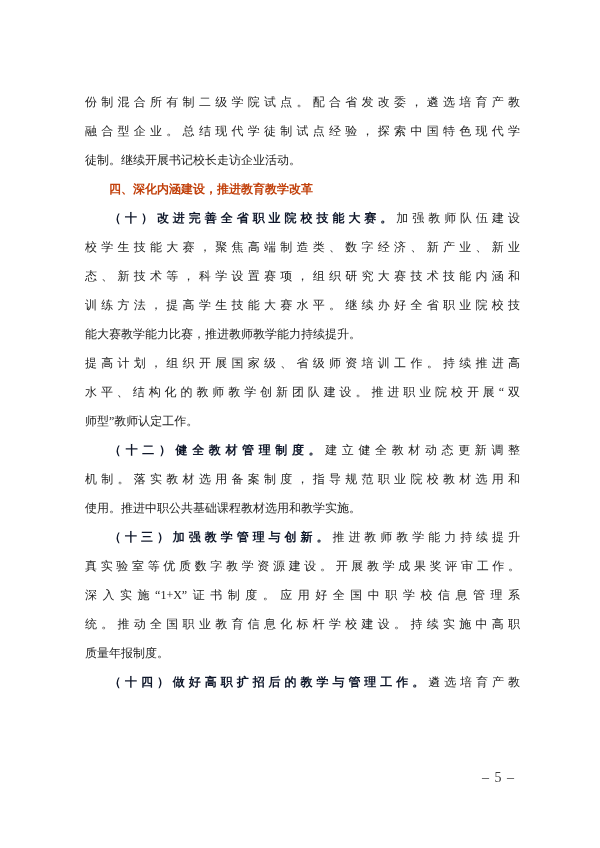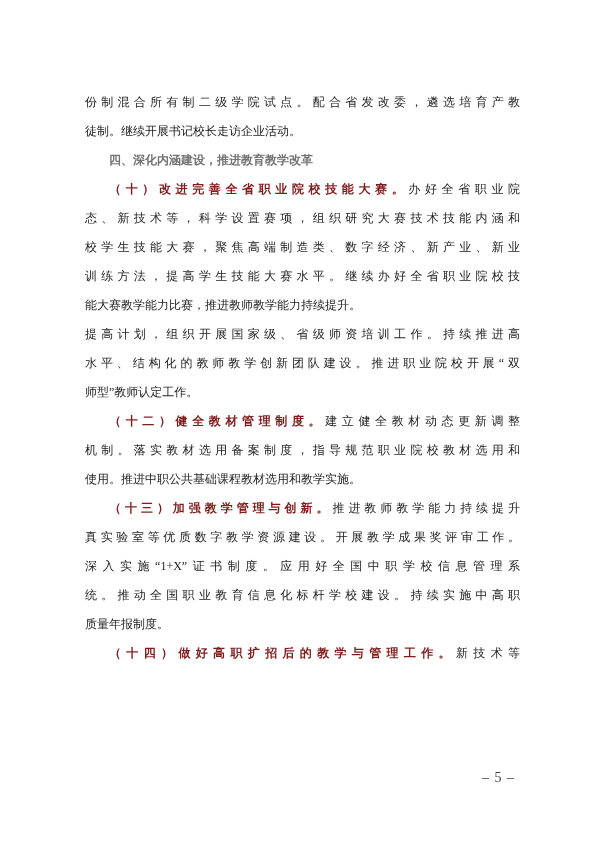--- a/index.html
+++ b/index.html
@@ -34,33 +34,33 @@
     white-space: normal;
     text-align-last: justify;
   }
   .line.l {
     white-space: normal;
     text-align-last: left;
   }
   .line.h {
     font-family: "Liberation Sans", "DejaVu Sans", sans-serif;
     font-weight: 700;
-    color: #737373;
+    color: #c2410c;
     text-indent: 2em;
     white-space: normal;
     text-align-last: left;
   }
   .line.p {
     text-indent: 2em;
     white-space: normal;
     text-align-last: justify;
   }
   .lead {
     font-weight: 700;
-    color: #7f1d1d;
+    color: #0f172a;
   }
   .page-number {
     position: absolute;
     top: 768px;
     left: 0;
     width: 515px;
     text-align: right;
     font-size: 14px;
     line-height: 20px;
     color: #3a3a3a;
@@ -68,42 +68,43 @@
     letter-spacing: 1px;
   }
 </style>
 </head>
 <body>
 
 <div class="page">
   <div class="textblock">
 
     <div class="line j">份制混合所有制二级学院试点。配合省发改委，遴选培育产教</div>
+    <div class="line j">融合型企业。总结现代学徒制试点经验，探索中国特色现代学</div>
     <div class="line l">徒制。继续开展书记校长走访企业活动。</div>
 
     <div class="line h">四、深化内涵建设，推进教育教学改革</div>
 
-    <div class="line p"><span class="lead">（十）改进完善全省职业院校技能大赛。</span><span>办好全省职业院</span></div>
+    <div class="line p"><span class="lead">（十）改进完善全省职业院校技能大赛。</span><span>加强教师队伍建设</span></div>
+    <div class="line j">校学生技能大赛，聚焦高端制造类、数字经济、新产业、新业</div>
     <div class="line j">态、新技术等，科学设置赛项，组织研究大赛技术技能内涵和</div>
-    <div class="line j">校学生技能大赛，聚焦高端制造类、数字经济、新产业、新业</div>
     <div class="line j">训练方法，提高学生技能大赛水平。继续办好全省职业院校技</div>
     <div class="line l">能大赛教学能力比赛，推进教师教学能力持续提升。</div>
 
     <div class="line j">提高计划，组织开展国家级、省级师资培训工作。持续推进高</div>
     <div class="line j">水平、结构化的教师教学创新团队建设。推进职业院校开展“双</div>
     <div class="line l">师型”教师认定工作。</div>
 
     <div class="line p"><span class="lead">（十二）健全教材管理制度。</span><span>建立健全教材动态更新调整</span></div>
     <div class="line j">机制。落实教材选用备案制度，指导规范职业院校教材选用和</div>
     <div class="line l">使用。推进中职公共基础课程教材选用和教学实施。</div>
 
     <div class="line p"><span class="lead">（十三）加强教学管理与创新。</span><span>推进教师教学能力持续提升</span></div>
     <div class="line j">真实验室等优质数字教学资源建设。开展教学成果奖评审工作。</div>
     <div class="line j">深入实施“1+X”证书制度。应用好全国中职学校信息管理系</div>
     <div class="line j">统。推动全国职业教育信息化标杆学校建设。持续实施中高职</div>
     <div class="line l">质量年报制度。</div>
 
-    <div class="line p"><span class="lead">（十四）做好高职扩招后的教学与管理工作。</span><span>新技术等</span></div>
+    <div class="line p"><span class="lead">（十四）做好高职扩招后的教学与管理工作。</span><span>遴选培育产教</span></div>
 
   </div>
 
   <div class="page-number">– 5 –</div>
 </div>
 
 </body></html>

